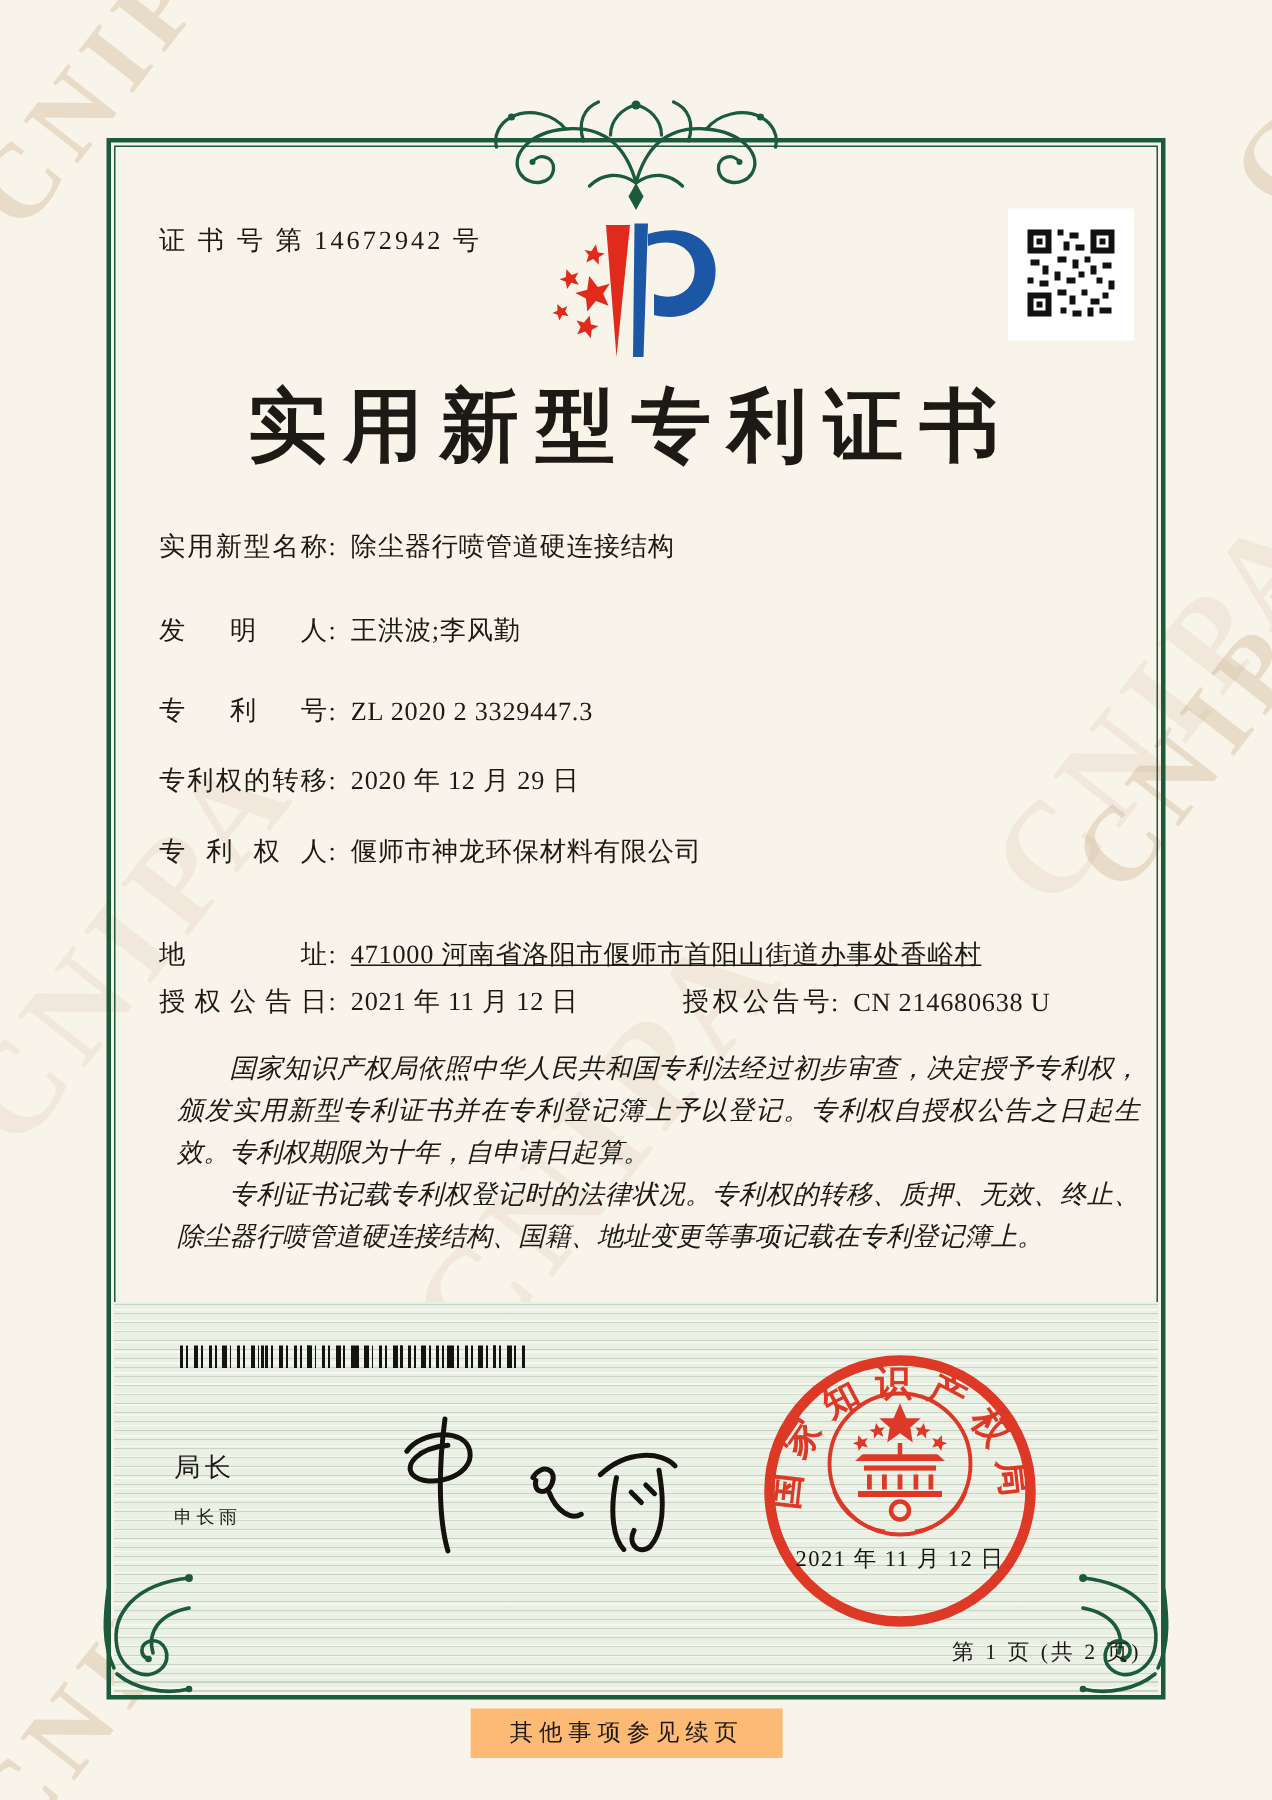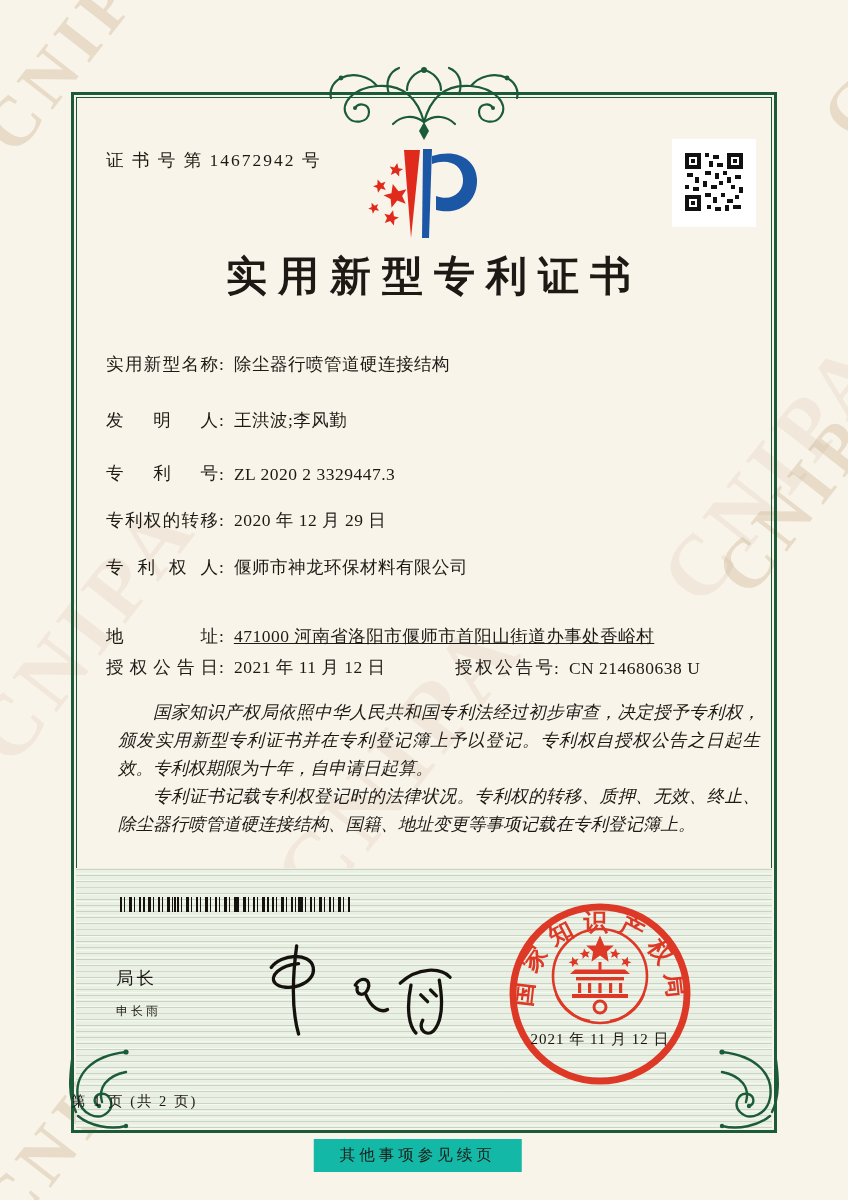--- a/index.html
+++ b/index.html
@@ -34,21 +34,21 @@
   .corner-flourish{position:absolute;width:70px;height:88px;}
   .corner-flourish.left{left:62px;top:1046px;}
   .corner-flourish.right{left:716px;top:1046px;transform:scaleX(-1);}
 
   
   .cert-no{position:absolute;left:106px;top:148px;font-size:17.5px;letter-spacing:2px;}
   .logo{position:absolute;left:366px;top:146px;width:114px;height:102px;}
   .qr-patch{position:absolute;left:672px;top:139px;width:84px;height:88px;background:#fff;}
   .qr{position:absolute;left:11px;top:12px;width:62px;height:62px;}
   .title{position:absolute;left:71px;top:249px;width:700px;text-align:center;
-         font-size:41px;font-weight:bold;letter-spacing:11px;margin-left:13px;}
+         font-size:53px;font-weight:bold;letter-spacing:11px;}
 
   
   .row{position:absolute;left:106px;font-size:17.5px;white-space:nowrap;}
   .flabel{display:inline-block;width:112px;text-align:justify;text-align-last:justify;
           vertical-align:bottom;}
   .flabel.narrow{width:98px;}
   .colon{display:inline-block;margin:0 10px 0 1px;}
   .fvalue{letter-spacing:.5px;}
   .row-name{top:352px;} .row-inventor{top:408px;} .row-patno{top:461px;}
   .row-filing{top:508px;} .row-patentee{top:555px;} .row-address{top:624px;text-decoration:underline;}
@@ -71,25 +71,25 @@
     font-family:"Liberation Sans","DejaVu Sans",sans-serif;}
   .sig-name{position:absolute;left:116px;top:1003px;font-size:12px;letter-spacing:3px;
     font-family:"Liberation Sans","DejaVu Sans",sans-serif;}
   .sig-script{position:absolute;left:238px;top:934px;width:215px;height:108px;}
 
   
   .seal{position:absolute;left:504px;top:898px;width:192px;height:192px;}
   .seal-date{position:absolute;left:512px;top:1030px;width:176px;text-align:center;
     font-size:15px;letter-spacing:1px;color:#17130e;}
 
-  .page-info{position:absolute;left:71px;top:1092px;width:700px;text-align:left;
+  .page-info{position:absolute;left:61px;top:1092px;width:700px;text-align:right;
     font-size:14.5px;letter-spacing:2px;}
 
   .continuation{position:absolute;left:50%;top:1139px;transform:translateX(-53%);
-    background:#14b8a6;padding:6px 26px;font-size:15.5px;letter-spacing:4px;}
+    background:#fdba74;padding:6px 26px;font-size:15.5px;letter-spacing:4px;}
 </style>
 </head>
 <body>
 
 <div class="page">
 
   <div class="wm" style="left:-34px;top:118px;transform:rotate(-52deg);">CNIPA</div>
   <div class="wm" style="left:700px;top:560px;transform:rotate(-52deg);">CNIPA</div>
   <div class="wm faint" style="left:640px;top:560px;transform:rotate(-52deg);font-size:86px;">CNIPA</div>
   <div class="wm faint" style="left:-50px;top:720px;transform:rotate(-52deg);font-size:86px;">CNIPA</div>

